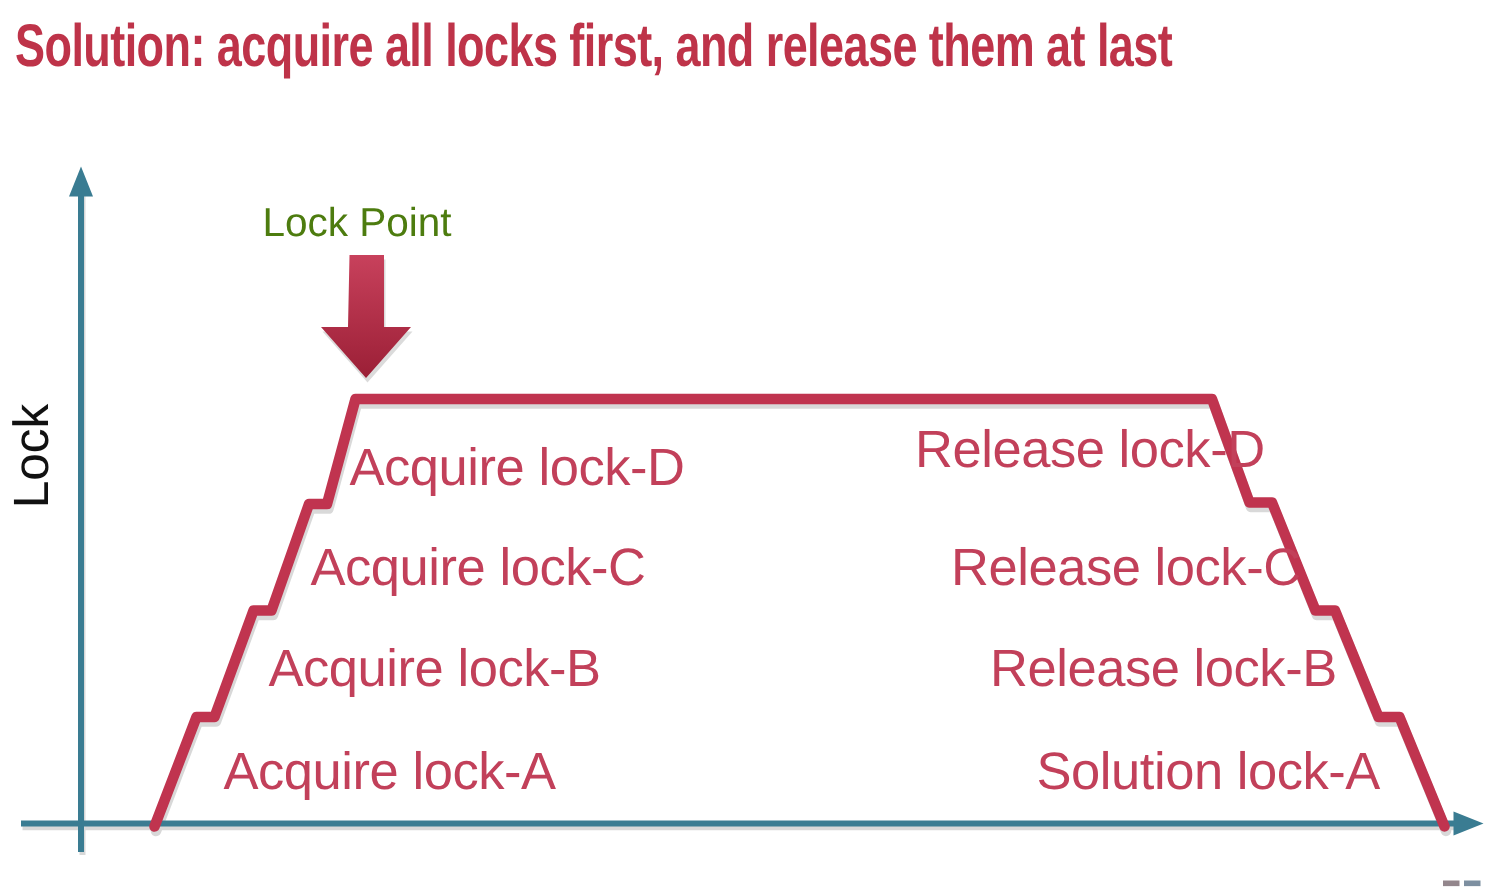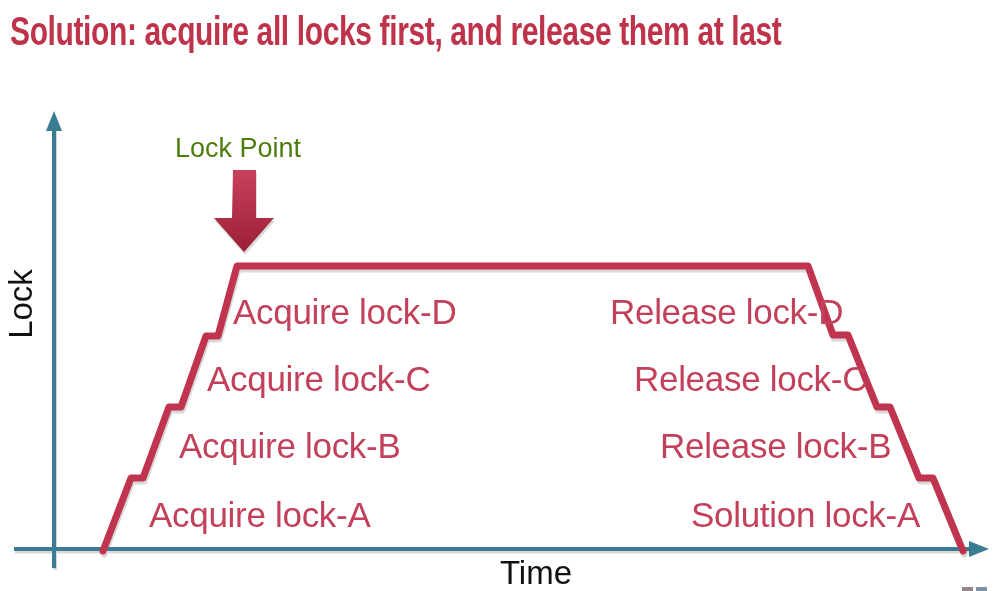--- a/index.html
+++ b/index.html
@@ -127,28 +127,27 @@
       <g>
         <polygon points="234,173 257,173 257,221 275,221 245,255 215,221 233,221" fill="#888888" opacity="0.3"></polygon>
         <polygon points="233,170 256,170 256,218 274,218 244,252 214,218 232,218" fill="url(#arrowGrad)"></polygon>
       </g>
     </svg>
 
     <div class="lock-point">Lock Point</div>
 
     <div class="ylabel">Lock</div>
 
-    <div class="xlabel">Time</div>
 
     <div class="step-label" style="left:233px; top:298px;">Acquire lock-D</div>
     <div class="step-label" style="left:207px; top:365px;">Acquire lock-C</div>
     <div class="step-label" style="left:179px; top:432px;">Acquire lock-B</div>
     <div class="step-label" style="left:149px; top:501px;">Acquire lock-A</div>
 
-    <div class="step-label" style="left:610px; top:298px;text-align:right;">Release lock-D</div>
+    <div class="step-label" style="left:610px; top:286px;text-align:right;">Release lock-D</div>
     <div class="step-label" style="left:634px; top:365px;">Release lock-C</div>
     <div class="step-label" style="left:660px; top:432px;">Release lock-B</div>
     <div class="step-label" style="left:691px; top:501px;">Solution lock-A</div>
 
     <div class="page-num-partial pn-left"></div>
     <div class="page-num-partial pn-right"></div>
 
   </div>
 </div>
 

